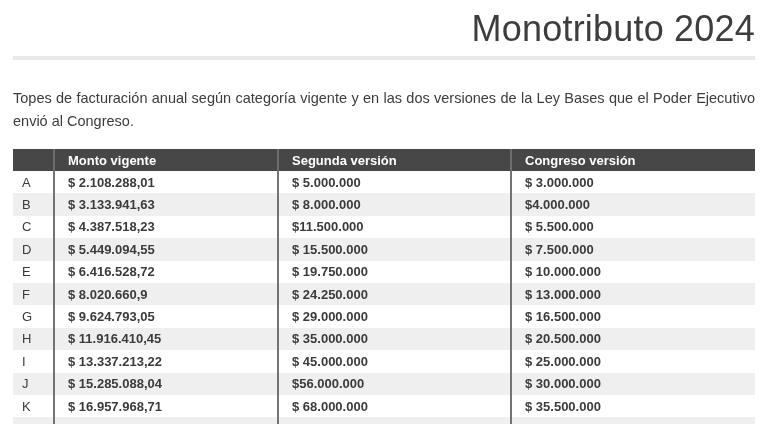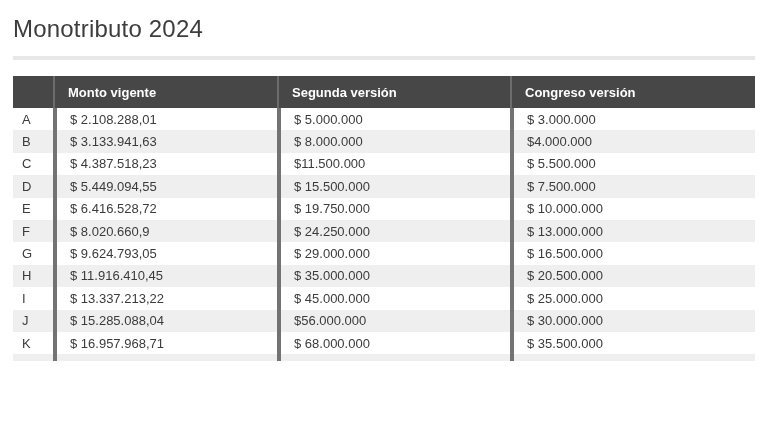--- a/index.html
+++ b/index.html
@@ -13,22 +13,22 @@
     height: 428px;
     overflow: hidden;
   }
   .page {
     padding: 0 15px 0 13px;
   }
   .page-title {
     margin: 8px 0 0 0;
     height: 42px;
     line-height: 42px;
-    text-align: left;
-    font-size: 24px;
+    text-align: right;
+    font-size: 36px;
     font-weight: 400;
     color: #3d3d3d;
     letter-spacing: 0.2px;
   }
   .title-divider {
     height: 4px;
     background: #e8e8e8;
     margin-top: 6px;
     border: none;
   }
@@ -48,21 +48,21 @@
     border-spacing: 0;
     table-layout: fixed;
   }
   table.data-table col.c0 { width: 40px; }
   table.data-table col.c1 { width: 224px; }
   table.data-table col.c2 { width: 233px; }
   table.data-table col.c3 { width: 245px; }
   table.data-table th {
     background: #474747;
     color: #ffffff;
-    height: 32px;
+    height: 22px;
     font-size: 13px;
     font-weight: 700;
     text-align: left;
     padding: 0 0 0 13px;
     box-sizing: border-box;
     white-space: nowrap;
     overflow: hidden;
   }
   table.data-table th + th {
     border-left: 2px solid #6c6c6c;
@@ -74,39 +74,41 @@
     padding: 0 0 0 13px;
     box-sizing: border-box;
     white-space: nowrap;
     overflow: hidden;
     vertical-align: middle;
   }
   table.data-table td.cat-cell {
     padding-left: 9px;
   }
   table.data-table td + td {
-    border-left: 4px solid #737373;
+    border-left: 2px solid #737373;
+    font-weight: bold;
   }
   table.data-table tbody tr:nth-child(even) td {
     background: #efefef;
   }
   table.data-table tr.partial-row td {
     height: 7px;
     background: #f2f2f2;
   }
 </style>
 </head>
 <body>
 
 <div class="page">
 
   <h1 class="page-title">Monotributo 2024</h1>
 
   <div class="title-divider"></div>
 
+  <p class="intro-text">Topes de facturación anual según categoría vigente y en las dos versiones de la Ley Bases que el Poder Ejecutivo envió al Congreso.</p>
 
   <div class="data-table-wrap">
     <table class="data-table">
       <colgroup>
         <col class="c0">
           <col class="c1">
           <col class="c2">
           <col class="c3">
       </colgroup>
       <thead>

